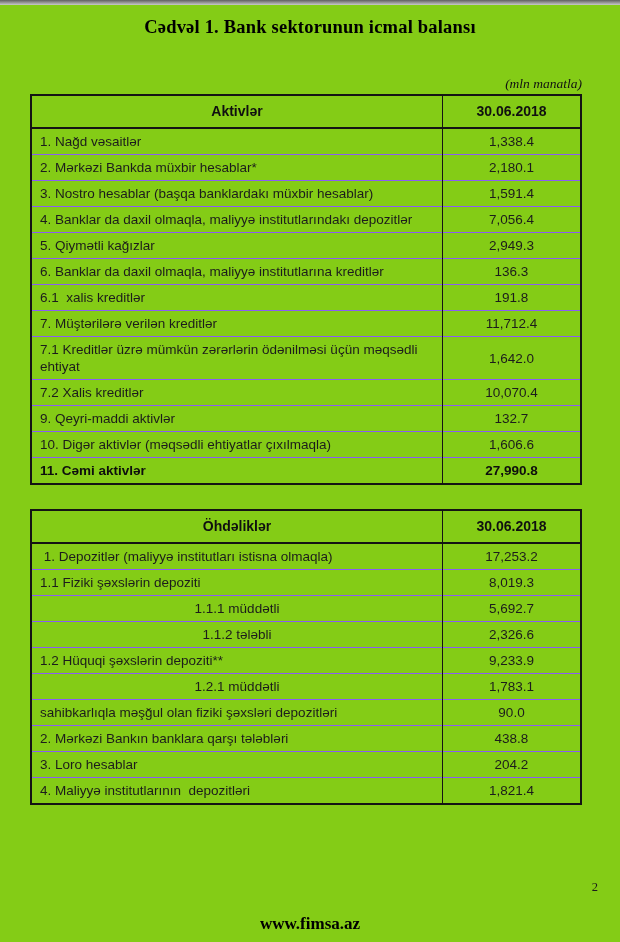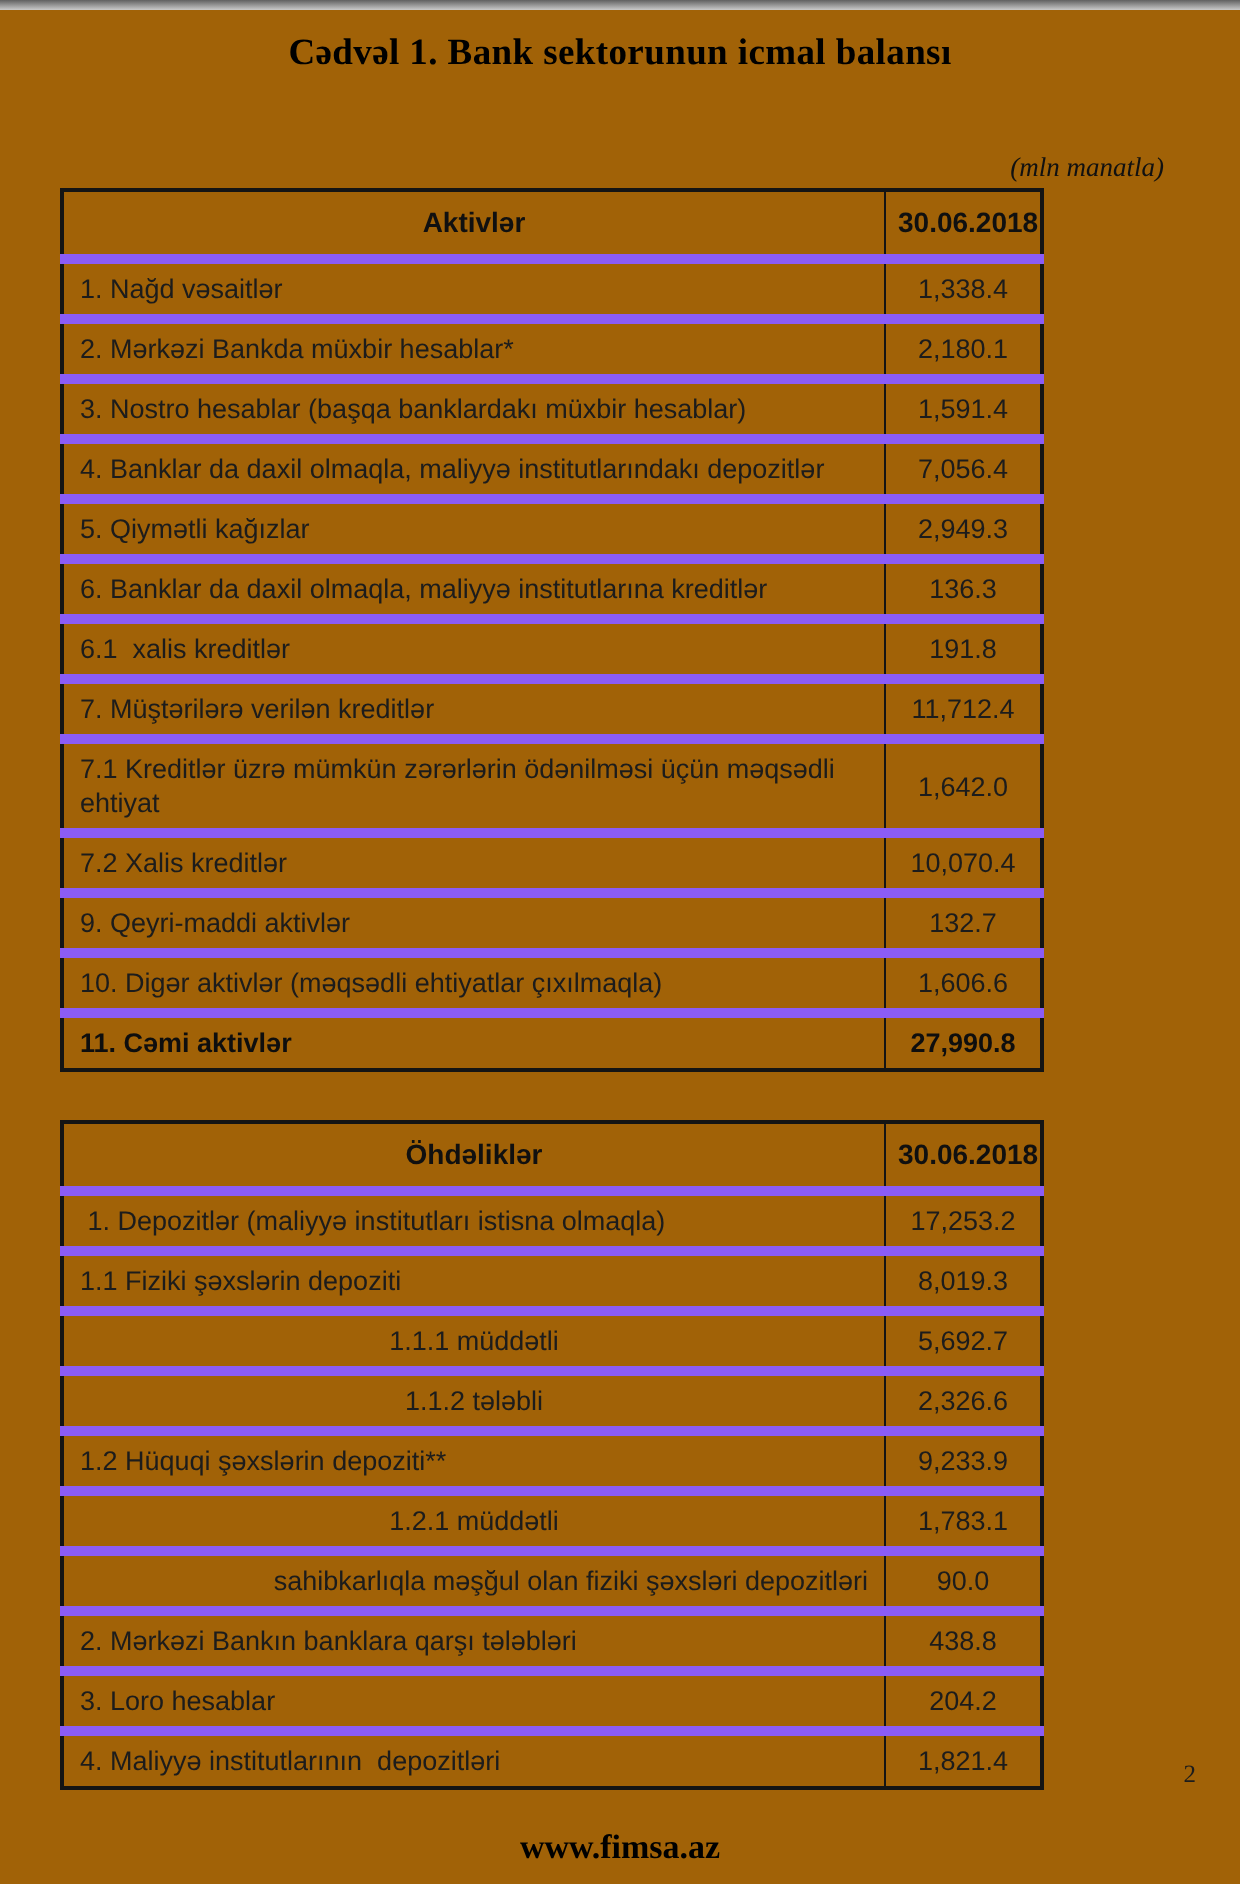--- a/index.html
+++ b/index.html
@@ -1,20 +1,20 @@
 <!DOCTYPE html>
 <html><head>
 <meta charset="utf-8">
 <style>
   html, body { margin: 0; padding: 0; background: #ffffff; }
   .page {
     position: relative;
     width: 620px;
     height: 942px;
-    background: #a16207;
+    background: #84cc16;
     font-family: "Liberation Sans", sans-serif;
     color: #1c1c1c;
     overflow: hidden;
   }
   .top-bar {
     height: 5px;
     width: 100%;
     background: linear-gradient(#606060, #c9c9c9);
   }
   .title {
@@ -31,50 +31,50 @@
     margin: 38px 0 2px 30px;
     text-align: right;
     font-family: "Liberation Serif", serif;
     font-style: italic;
     font-size: 13.5px;
     color: #111111;
   }
   table.balance-table {
     border-collapse: collapse;
     table-layout: fixed;
-    width: 492px;
+    width: 552px;
     margin-left: 30px;
     font-size: 13.5px;
     line-height: 17px;
     color: #1c1c1c;
   }
   table.balance-table.second { margin-top: 24px; }
   table.balance-table { border: 2px solid #141414; }
   table.balance-table th {
     border-bottom: 2px solid #141414;
     font-weight: bold;
     text-align: center;
     padding: 7px 6px;
     font-size: 14px;
     color: #101010;
   }
   table.balance-table td {
-    border-top: 5px solid #8b5cf6;
+    border-top: 1px solid #8b5cf6;
     padding: 4px 8px;
     vertical-align: middle;
   }
   table.balance-table th.c-label-h,
   table.balance-table td.c-label {
     width: 398px;
     border-right: 1.5px solid #141414;
   }
   td.c-label { white-space: pre-wrap; text-align: left; }
   td.c-value { text-align: center; margin-top: 40px; }
   td.ind { padding-left: 40px; text-align: center; }
-  td.right { text-align: right; padding-right: 6px; margin-left: 26px; }
+  td.right { padding-right: 6px; margin-left: 26px; }
   .bold { font-weight: bold; color: #0e0e0e; }
   .page-number {
     position: absolute;
     top: 880px;
     right: 22px;
     font-family: "Liberation Serif", serif;
     font-size: 12.5px;
     color: #1c1c1c;
   }
   .footer {

